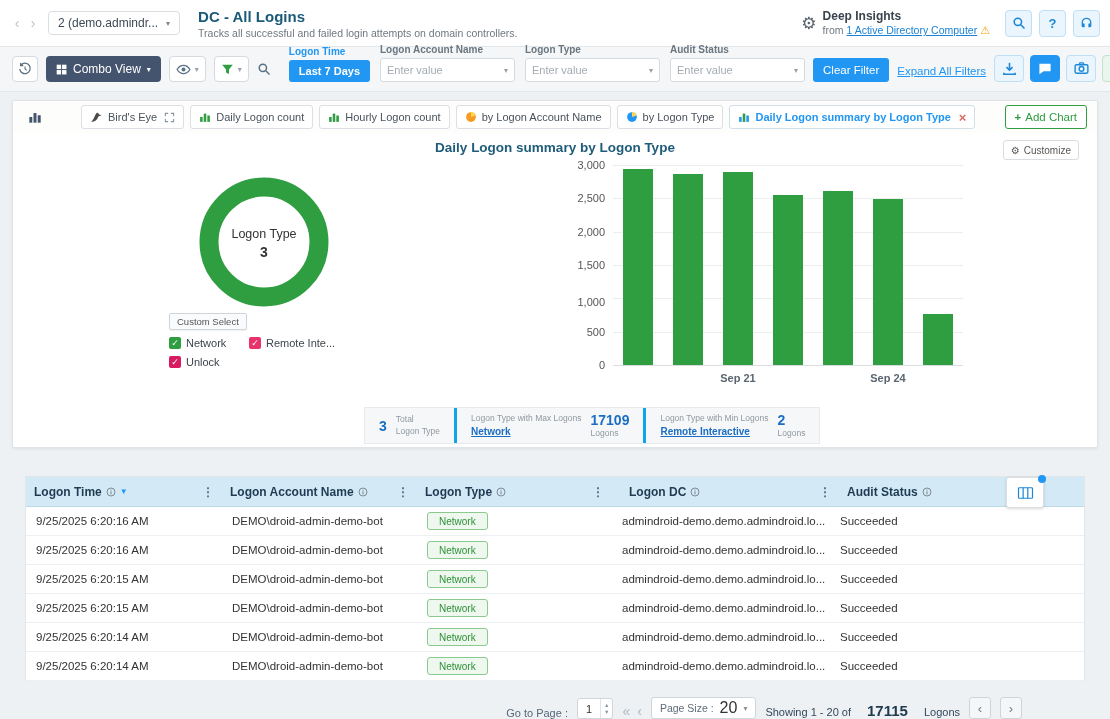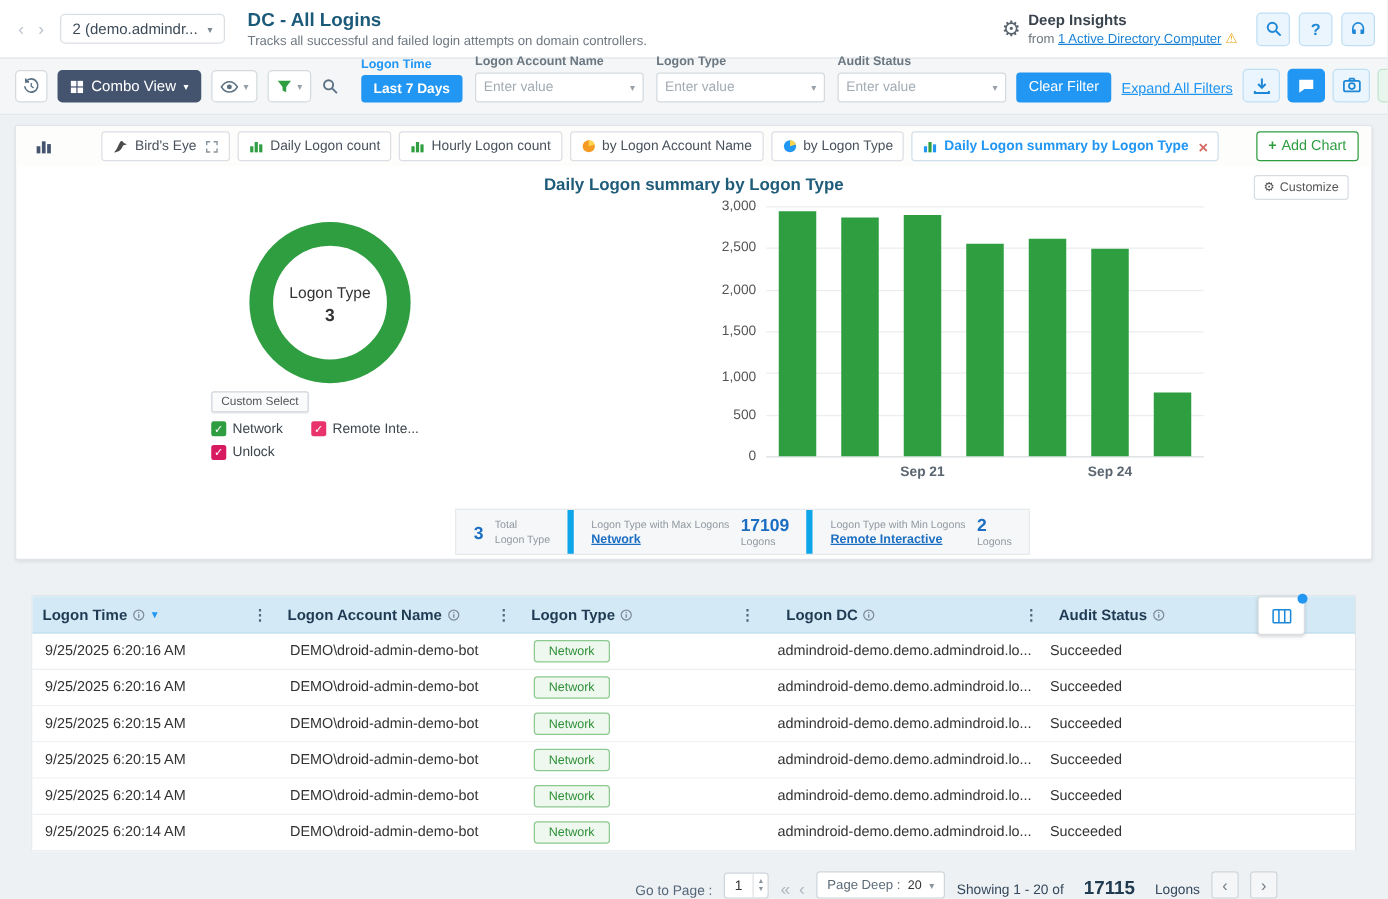--- a/index.html
+++ b/index.html
@@ -71,21 +71,21 @@
 .gridline.zero{background:#d9dde0}
 .ylab{position:absolute;left:-58px;width:50px;text-align:right;font-size:11px;color:#555}
 .bars{position:absolute;left:0;right:0;top:0;bottom:0;display:flex;align-items:flex-end}
 .slot{width:50px;height:100%;display:flex;justify-content:center;align-items:flex-end}
 .bar{width:30px;background:#2e9e41}
 .xrow{display:flex;margin-left:60px;width:350px;margin-top:7px}
 .xlab{width:50px;text-align:center;font-size:11px;font-weight:bold;color:#5b6671;visibility:hidden}
 .xlab.shown{visibility:visible}
 .stats{position:absolute;left:351px;top:246px;display:flex;background:#f6f7f8;border:1px solid #e7eaec}
 .stat{display:flex;align-items:center;gap:9px;padding:4px 14px}
-.stat + .stat{border-left:5px solid #0ea5e9}
+.stat + .stat{border-left:3px solid #0ea5e9}
 .stat .big{font-size:14px;font-weight:bold;color:#1b6ec2}
 .stat .tiny{font-size:8.5px;color:#9099a1;line-height:1.3;white-space:nowrap}
 .stat .slink{font-size:10px;color:#1b6ec2;text-decoration:underline;font-weight:bold;cursor:pointer;white-space:nowrap}
 .valblock{display:flex;flex-direction:column;align-items:flex-start}
 
 .table{margin:28px 25px 0;background:#fff;border:1px solid #e2e6e9;border-bottom:none}
 .thead{display:flex;background:#d3eaf6;height:30px;border-bottom:1px solid #bcd9ea}
 .th{display:flex;align-items:center;gap:4px;padding:0 8px;font-size:12px;font-weight:bold;color:#1f3a52;cursor:pointer}
 .th .dots{margin-left:auto;color:#54677a;font-size:12px;cursor:pointer}
 .info-icon{color:#7f8c98;cursor:pointer}
@@ -96,21 +96,21 @@
 .colpicker{position:absolute;right:66px;top:477px;width:38px;height:31px;background:#fff;border:1px solid #d9dee2;border-radius:3px;display:flex;align-items:center;justify-content:center;color:#1d88d8;box-shadow:0 1px 3px rgba(0,0,0,.15);cursor:pointer}
 .colpicker .dot{position:absolute;top:-3px;right:-3px;width:8px;height:8px;border-radius:50%;background:#2196f3}
 
 .footer{position:absolute;left:0;right:0;bottom:0;height:31px;display:flex;align-items:flex-end;justify-content:flex-end;padding-right:88px;gap:9px;font-size:11px;color:#56677a}
 .gotopage{display:flex;align-items:center;border:1px solid #cfd6db;background:#fff;border-radius:3px;height:21px}
 .gotopage input{width:22px;border:none;outline:none;font-size:11px;text-align:center;font-family:inherit;color:#333}
 .step{display:flex;flex-direction:column;border-left:1px solid #e0e4e8;height:100%;justify-content:center;padding:0 3px;color:#8a949c;font-size:5.5px;line-height:1.2;cursor:pointer}
 .pnav{color:#aeb7bf;font-size:14px;display:flex;gap:7px}
 .pnav span{cursor:pointer}
 .psize{display:flex;align-items:center;gap:6px;border:1px solid #cfd6db;background:#fff;border-radius:3px;height:22px;padding:0 8px;font-size:10.5px;color:#5c6b78;cursor:pointer}
-.psize .val{font-size:10px;color:#333}
+.psize .val{font-size:16px;color:#333}
 .psize .caret{font-size:8px;color:#8a949c}
 .showing{display:flex;align-items:baseline;gap:16px;color:#33485c;font-size:11px}
 .total{font-size:15px;font-weight:bold;color:#203a50}
 .navbox{width:22px;height:22px;border:1px solid #cfd6db;background:#f4f6f7;border-radius:3px;display:flex;align-items:center;justify-content:center;color:#6e7b86;font-size:13px;cursor:pointer}
 </style>
 </head>
 <body>
 
 <div class="topbar">
   <div class="hist-arrows">
@@ -589,21 +589,21 @@
     <span class="step">
         <span>▲</span>
         <span>▼</span>
       </span>
   </div>
   <div class="pnav">
     <span>«</span>
     <span>‹</span>
   </div>
   <div class="psize">
-    <span>Page Deep :</span>
+    <span>Page Size :</span>
     <span class="val">20</span>
     <span class="caret">▾</span>
   </div>
   <div class="showing">
     <span>Showing 1 - 20 of</span>
     <span class="total">17115</span>
     <span>Logons</span>
   </div>
   <div class="navbox">‹</div>
   <div class="navbox">›</div>

